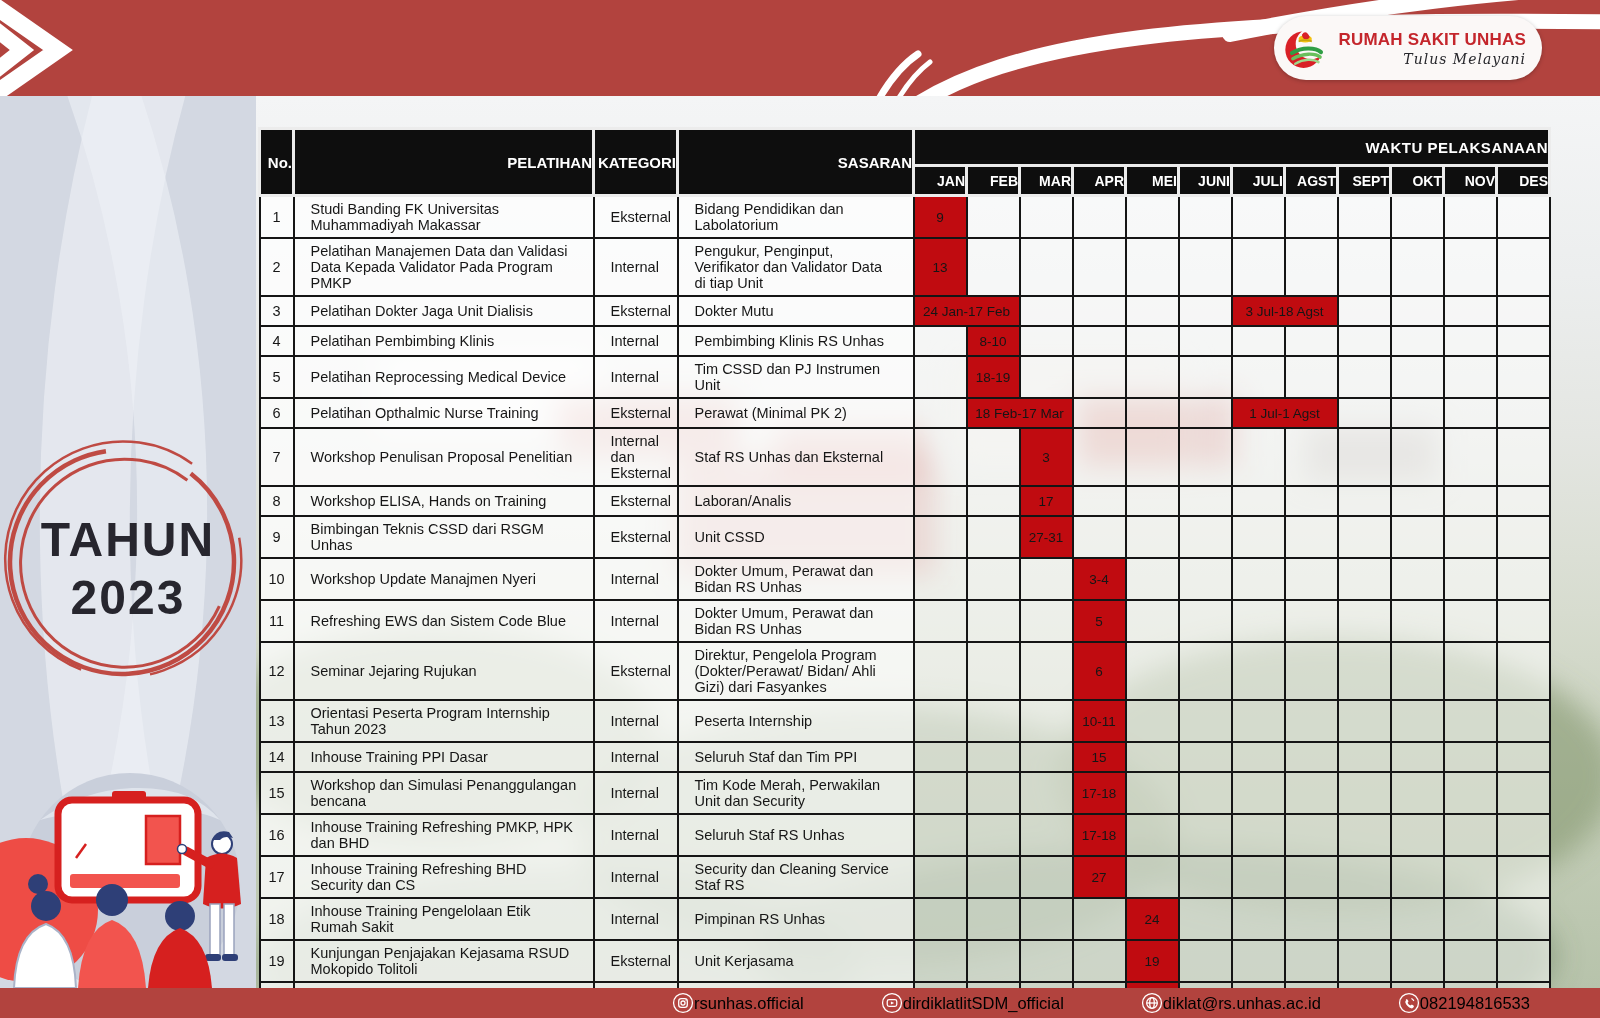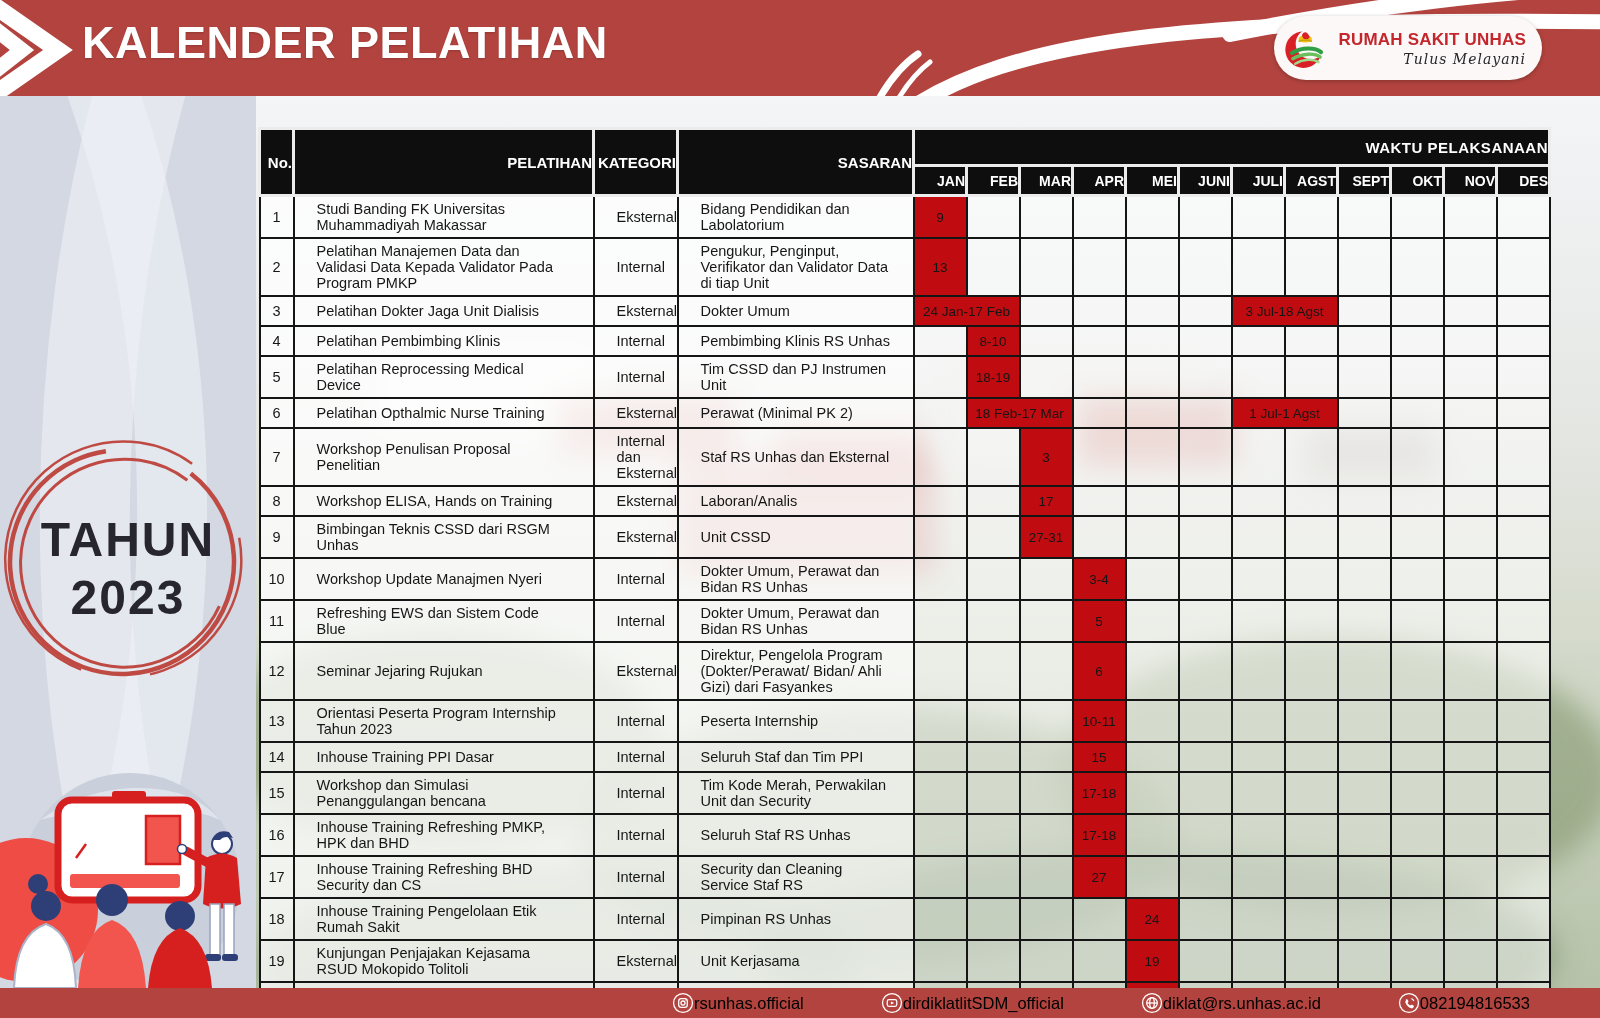--- a/index.html
+++ b/index.html
@@ -39,21 +39,21 @@
   .photo-deco{position:absolute;inset:0;width:100%;height:100%;}
 
   
   .cal-table{position:relative;z-index:2;margin:31px 0 0 2px;border-collapse:collapse;table-layout:fixed;width:1290px;}
   .cal-table th{background:var(--header-black);color:#fff;border:3px solid #ececec;font-weight:700;text-align:right;vertical-align:middle;}
   .hno,.hpel,.hkat,.hsas{font-size:15px;}
   .hwaktu{font-size:15px;height:37px;letter-spacing:.5px;}
   .hmonth{font-size:14px;height:30px;}
   .cal-table td{border:2px solid #151515;vertical-align:middle;color:#161616;height:30px;}
   .c-no{background:rgba(255,255,255,.78);text-align:center;font-size:14.5px;}
-  .c-pel,.c-kat,.c-sas{background:rgba(255,255,255,.78);text-align:left;font-size:14.5px;line-height:16px;padding:4px 22px;}
+  .c-pel,.c-kat,.c-sas{background:rgba(255,255,255,.78);text-align:left;font-size:14.5px;line-height:16px;padding:4px 16px;}
   .c-m{background:rgba(255,255,255,.55);}
   .c-evt{background:var(--event-red);color:#fff;text-align:center;font-size:13.5px;padding:2px;white-space:nowrap;}
 
   
   .footer{position:absolute;left:0;bottom:0;width:100%;height:30px;background:var(--banner-red);z-index:6;}
   .footer-items{position:absolute;left:672px;right:70px;top:0;height:100%;display:flex;justify-content:space-between;align-items:center;}
   .footer-item{display:flex;align-items:center;gap:0;color:#000000;font-size:16.5px;white-space:nowrap;}
   .ficon{display:inline-flex;width:22px;height:22px;}
   .ficon svg{width:22px;height:22px;}
 </style>
@@ -64,21 +64,20 @@
 
   <header class="header">
     <svg class="deco" viewBox="0 0 1600 96" preserveAspectRatio="none">
       <polyline points="-34,6 22,50 -34,94" fill="none" stroke="#fff" stroke-width="15" stroke-linecap="round"></polyline>
       <polyline points="-8,4 58,50 -8,96" fill="none" stroke="#fff" stroke-width="17" stroke-linecap="round"></polyline>
       <path d="M 905 112 C 1010 40 1190 16 1610 22" fill="none" stroke="#fff" stroke-width="15" stroke-linecap="round"></path>
       <path d="M 1230 34 C 1380 4 1490 -8 1630 -16" fill="none" stroke="#fff" stroke-width="16" stroke-linecap="round"></path>
       <path d="M 872 112 C 886 84 900 66 918 54" fill="none" stroke="#fff" stroke-width="7" stroke-linecap="round"></path>
       <path d="M 890 114 C 902 90 914 74 930 62" fill="none" stroke="#fff" stroke-width="5" stroke-linecap="round"></path>
     </svg>
-    <div class="header-title">KALENDER PELATIHAN</div>
     <div class="logo-pill">
       <svg width="56" height="56" viewBox="0 0 56 56">
         <circle cx="26" cy="30" r="22" fill="#d92027"></circle>
         <circle cx="35" cy="23" r="18.5" fill="#fbf8f7"></circle>
         <path d="M12 34 C 24 27 40 27 47 33" stroke="#2f9e44" stroke-width="5" fill="none" stroke-linecap="round"></path>
         <path d="M13 41 C 25 34 40 34 46 39" stroke="#69c05c" stroke-width="4" fill="none" stroke-linecap="round"></path>
         <path d="M16 47 C 26 41 38 41 44 45" stroke="#9ed98c" stroke-width="3" fill="none" stroke-linecap="round"></path>
         <ellipse cx="28" cy="17" rx="8" ry="4.5" fill="#f5c211"></ellipse>
         <path d="M24 12 q4 -6 8 0 q3 4 -1 5 q-6 2 -7 -5 z" fill="#d92027"></path>
         <path d="M20 20 q8 -3 16 0" stroke="#c9a50d" stroke-width="2" fill="none"></path>
@@ -232,21 +231,21 @@
             <td class="c-m"></td>
             <td class="c-m"></td>
             <td class="c-m"></td>
             <td class="c-m"></td>
             <td class="c-m"></td>
           </tr>
           <tr>
             <td class="c-no">3</td>
             <td class="c-pel">Pelatihan Dokter Jaga Unit Dialisis</td>
             <td class="c-kat">Eksternal</td>
-            <td class="c-sas">Dokter Umum</td>
+            <td class="c-sas">Dokter Mutu</td>
             <td class="c-evt" colspan="2">24 Jan-17 Feb</td>
             <td class="c-m"></td>
             <td class="c-m"></td>
             <td class="c-m"></td>
             <td class="c-m"></td>
             <td class="c-evt" colspan="2">3 Jul-18 Agst</td>
             <td class="c-m"></td>
             <td class="c-m"></td>
             <td class="c-m"></td>
             <td class="c-m"></td>

